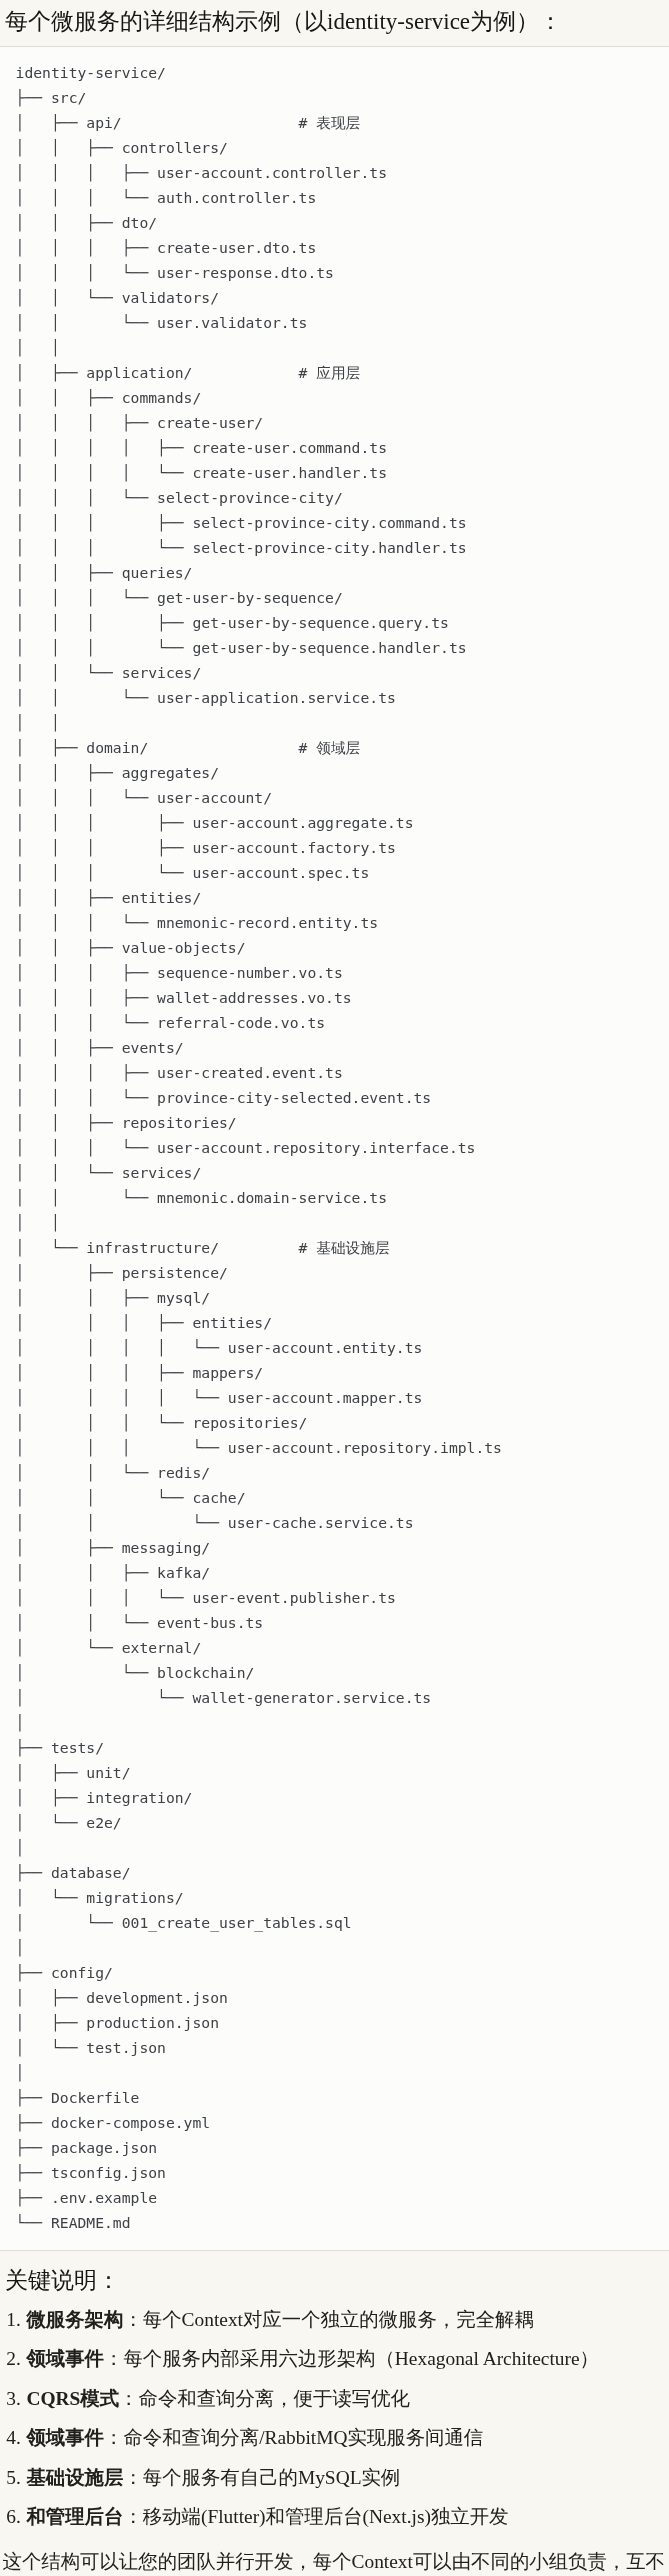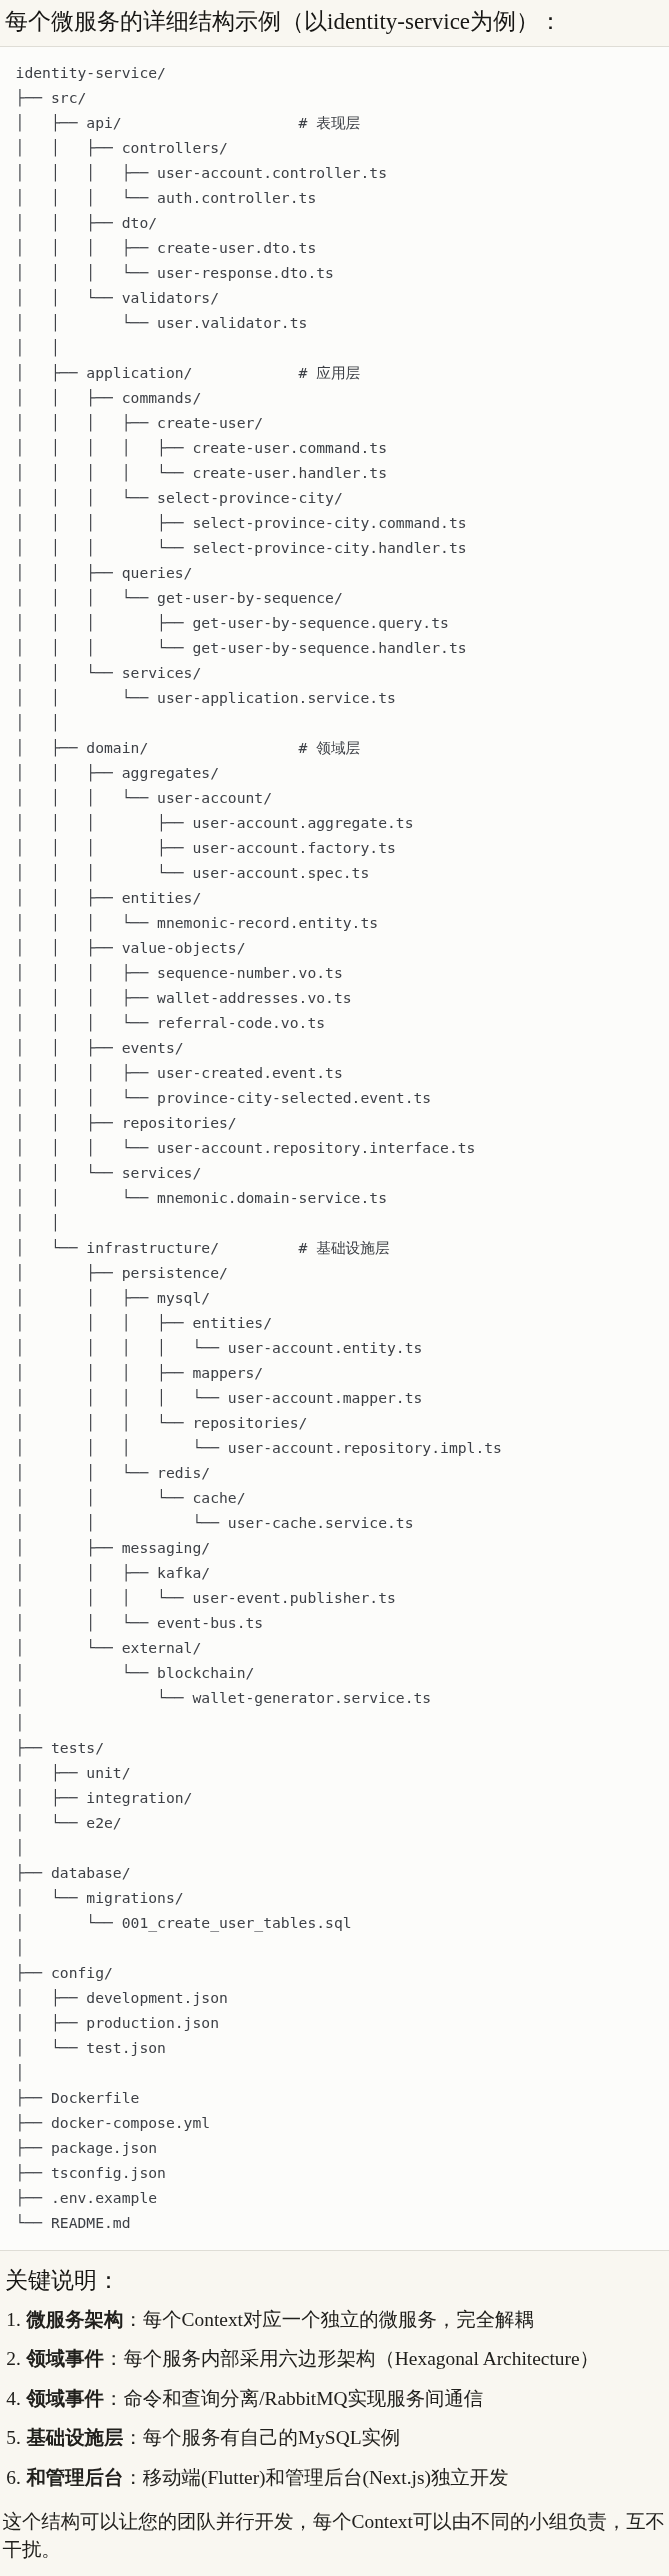--- a/index.html
+++ b/index.html
@@ -167,20 +167,21 @@
 ├── package.json
 ├── tsconfig.json
 ├── .env.example
 └── README.md</pre>
 
   <h2 class="notes-title">关键说明：</h2>
 
   <ol class="notes-list">
     <li><span class="num">1.</span><strong class="lbl">微服务架构</strong><span class="txt">：每个Context对应一个独立的微服务，完全解耦</span></li>
     <li><span class="num">2.</span><strong class="lbl">领域事件</strong><span class="txt">：每个服务内部采用六边形架构（Hexagonal Architecture）</span></li>
+    <li><span class="num">3.</span><strong class="lbl">CQRS模式</strong><span class="txt">：命令和查询分离，便于读写优化</span></li>
     <li><span class="num">4.</span><strong class="lbl">领域事件</strong><span class="txt">：命令和查询分离/RabbitMQ实现服务间通信</span></li>
     <li><span class="num">5.</span><strong class="lbl">基础设施层</strong><span class="txt">：每个服务有自己的MySQL实例</span></li>
     <li><span class="num">6.</span><strong class="lbl">和管理后台</strong><span class="txt">：移动端(Flutter)和管理后台(Next.js)独立开发</span></li>
   </ol>
 
   <p class="closing">这个结构可以让您的团队并行开发，每个Context可以由不同的小组负责，互不干扰。</p>
 
 </div>
 
 

